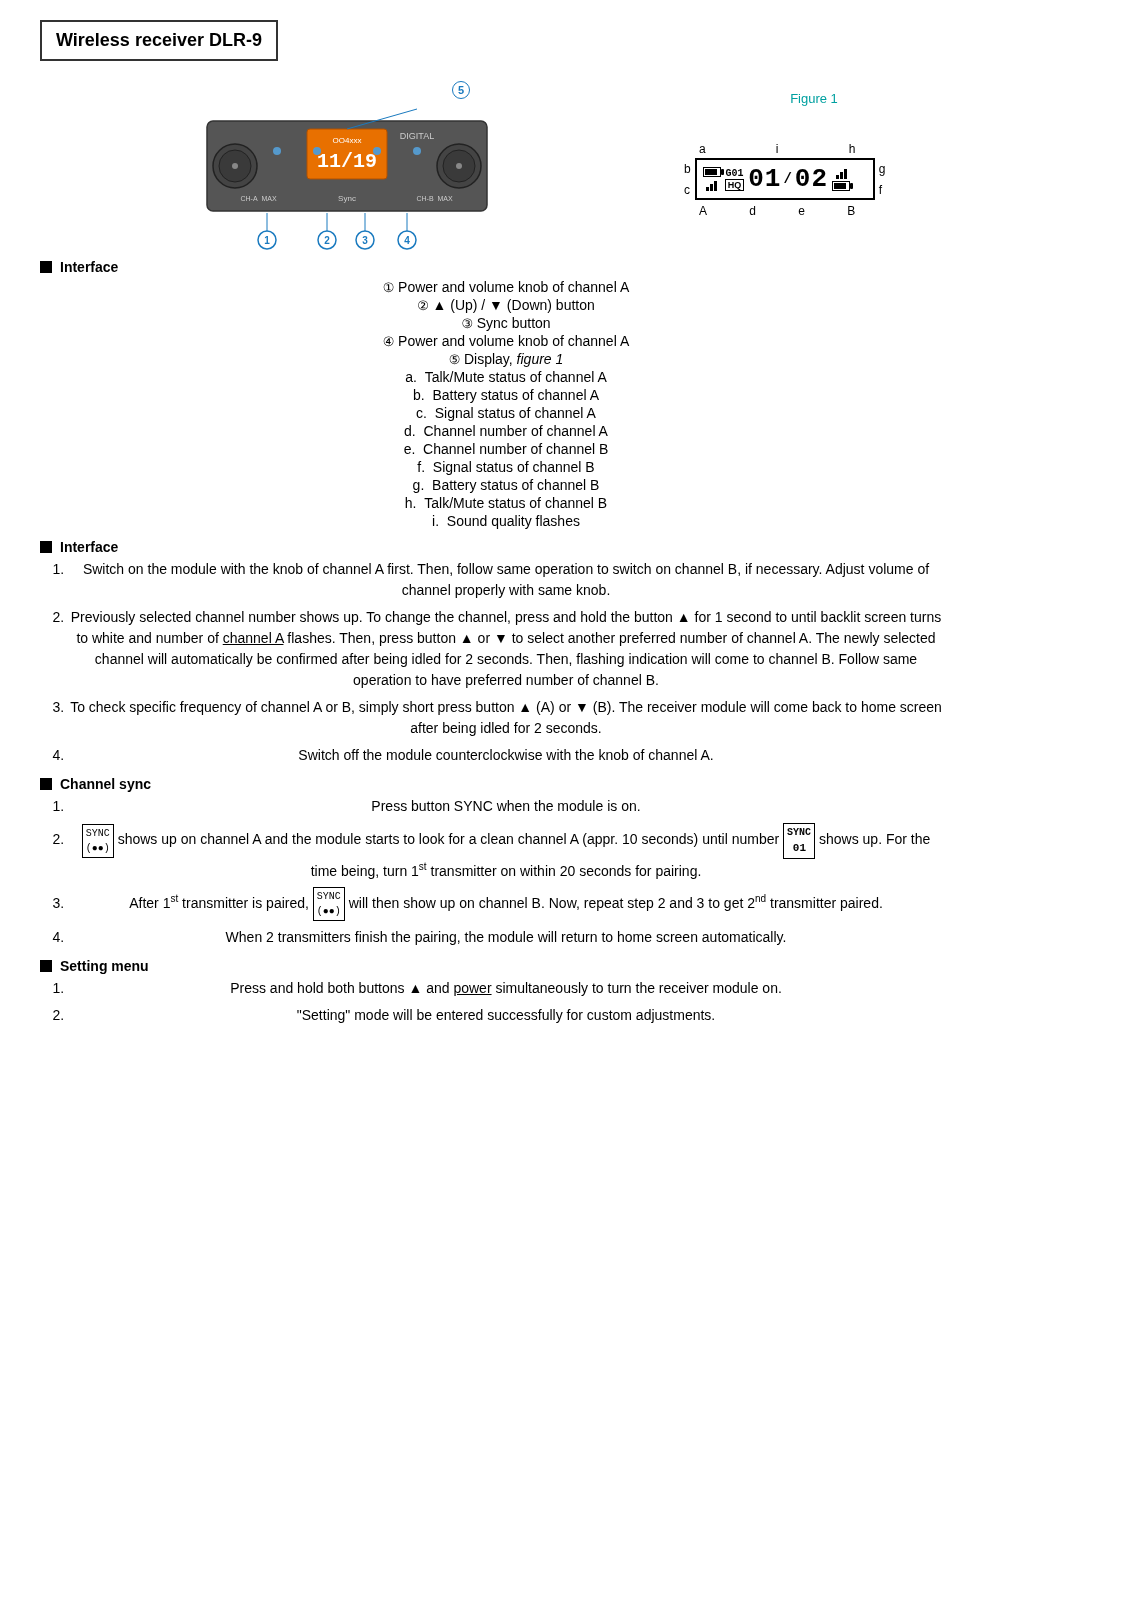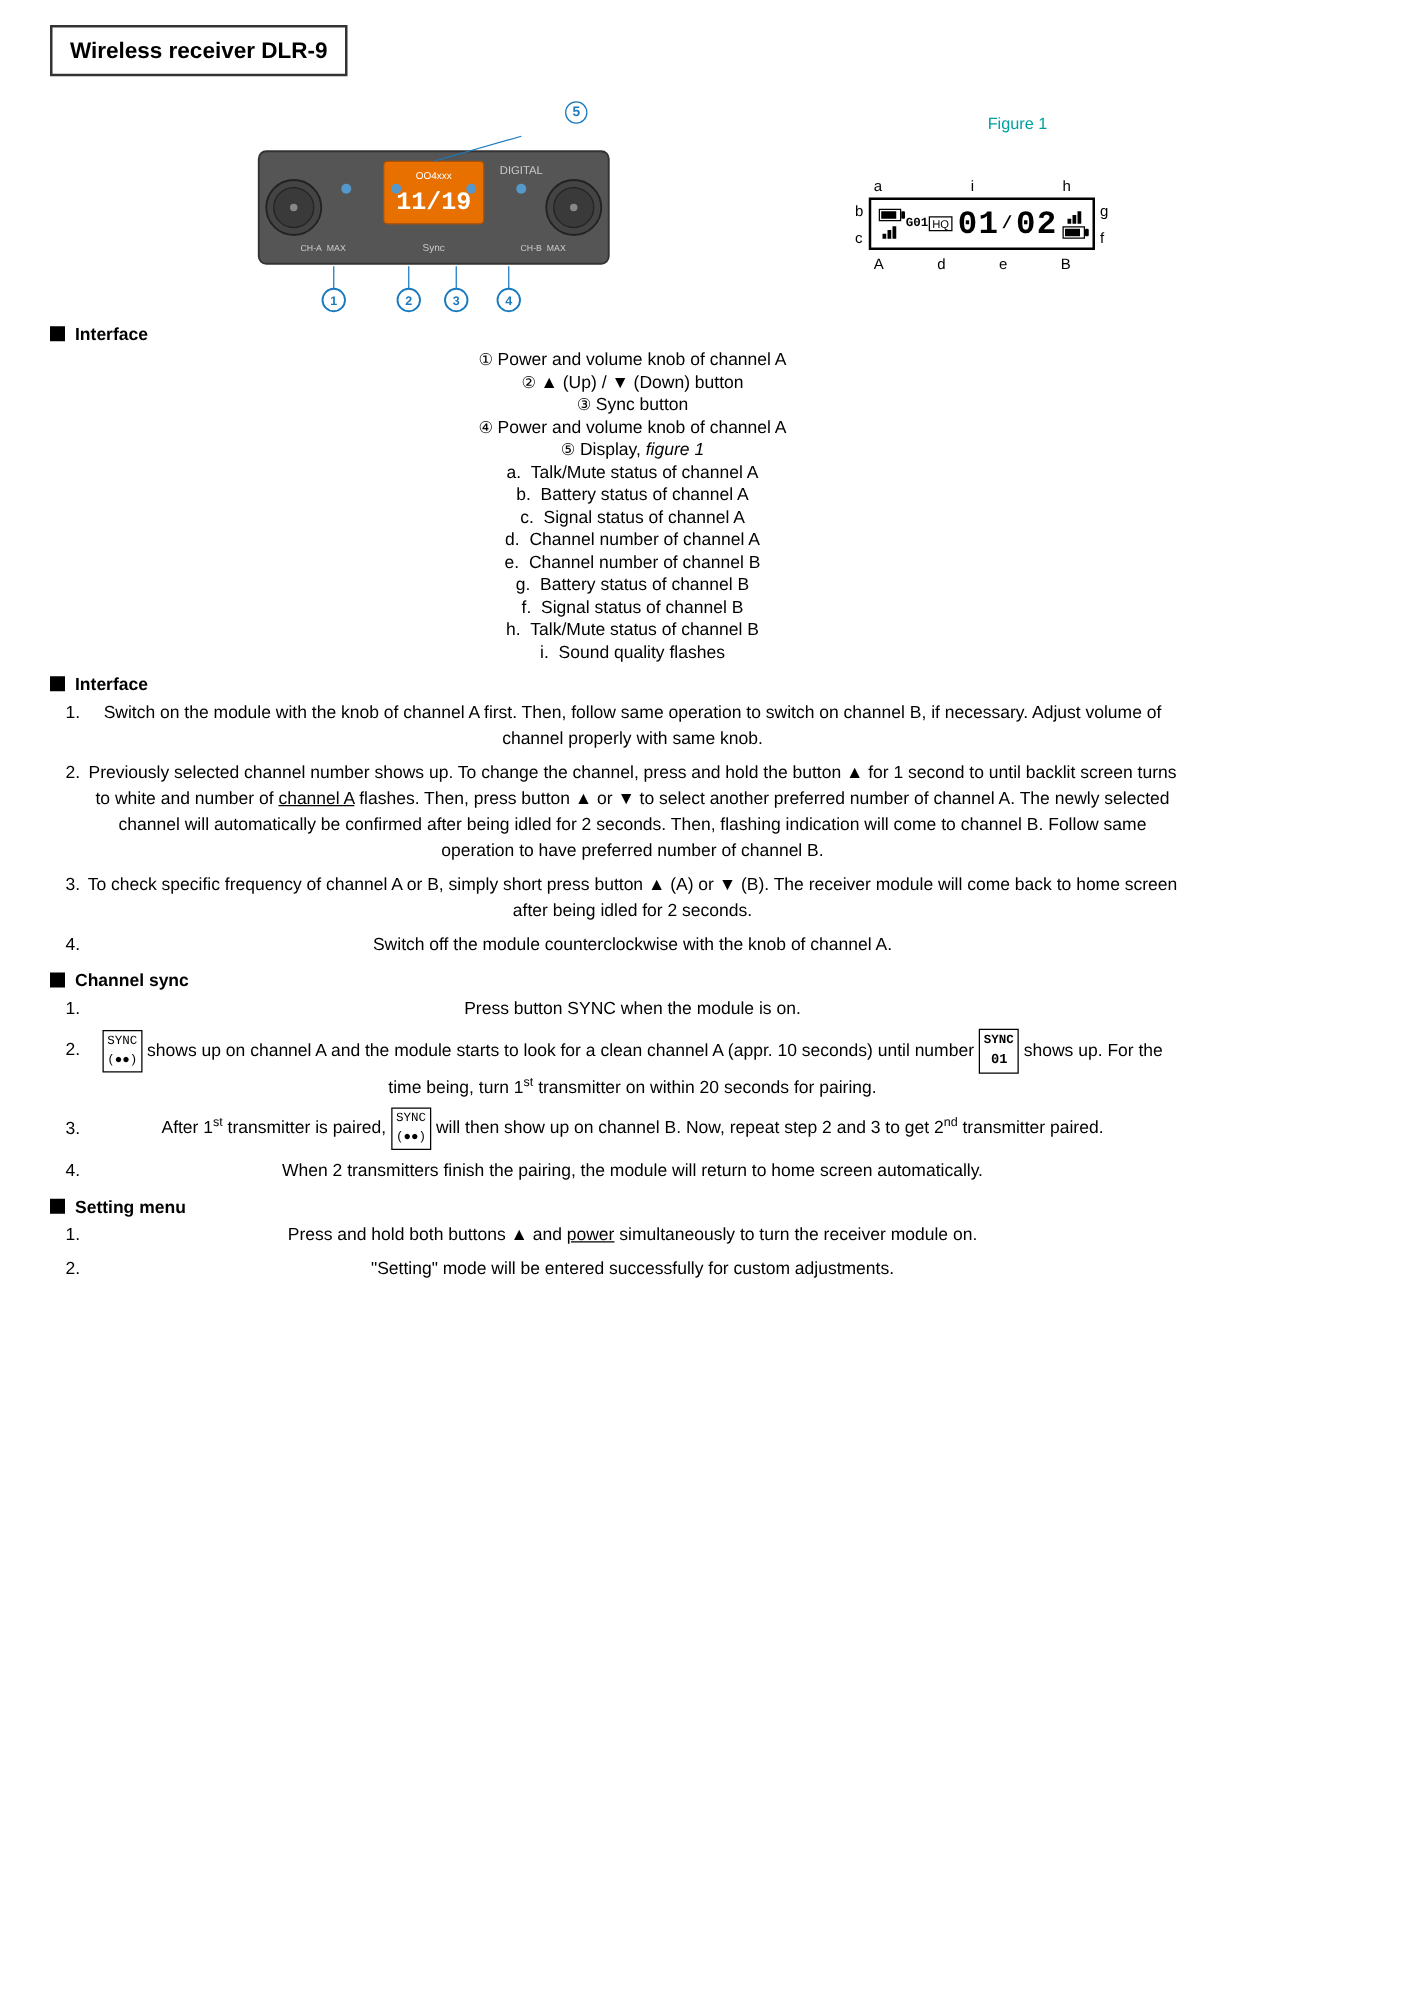--- a/index.html
+++ b/index.html
@@ -277,23 +277,23 @@
                 <div style="position:absolute; left:1px; top:1px; bottom:1px; right:3px; background:#000;"></div>
               </div>
 
               <div style="display:flex; align-items:flex-end; gap:1px; height:12px;">
                 <div style="width:3px; height:4px; background:#000;"></div>
                 <div style="width:3px; height:7px; background:#000;"></div>
                 <div style="width:3px; height:10px; background:#000;"></div>
               </div>
             </div>
 
-            <div style="display:flex; flex-direction:row; align-items:center; margin-right:4px;text-align:right;">
+            <div style="display:flex; flex-direction:column; align-items:center; margin-right:4px;text-align:right;">
               <div style="font-size:10px; font-weight:bold; font-family:'Courier New',monospace;">G01</div>
-              <div style="border:1.5px solid #000; padding:0 2px; font-size:9px; font-weight:normal;">HQ</div>
+              <div style="border:1.5px solid #000; padding:0 2px; font-size:9px; font-weight:bold;">HQ</div>
             </div>
 
             <div style="font-size:26px; font-weight:bold; font-family:'Courier New',monospace; letter-spacing:1px; display:flex; align-items:center;">
               <span>01</span>
               <span style="font-size:14px; margin:0 2px;">/</span>
               <span>02</span>
             </div>
 
             <div style="display:flex; flex-direction:column; gap:2px; margin-left:4px; align-items:center;">
 
@@ -356,22 +356,22 @@
           <span class="circle-num">⑤ </span>
           <span>Display, <span class="italic">figure 1</span></span>
         </div>
 
         <ul class="sub-list">
           <li><span>a.</span>&nbsp;&nbsp;<span>Talk/Mute status of channel A</span></li>
           <li><span>b.</span>&nbsp;&nbsp;<span>Battery status of channel A</span></li>
           <li><span>c.</span>&nbsp;&nbsp;<span>Signal status of channel A</span></li>
           <li><span>d.</span>&nbsp;&nbsp;<span>Channel number of channel A</span></li>
           <li><span>e.</span>&nbsp;&nbsp;<span>Channel number of channel B</span></li>
+          <li><span>f.</span>&nbsp;&nbsp;<span>Signal status of channel B</span></li>
           <li><span>g.</span>&nbsp;&nbsp;<span>Battery status of channel B</span></li>
-          <li><span>f.</span>&nbsp;&nbsp;<span>Signal status of channel B</span></li>
           <li><span>h.</span>&nbsp;&nbsp;<span>Talk/Mute status of channel B</span></li>
           <li><span>i.</span>&nbsp;&nbsp;<span>Sound quality flashes</span></li>
         </ul>
       </div>
     </div>
 
     <div class="page-break-section">
       <div class="section-item">
         <div class="bullet-square"></div>
         <span class="section-title">Interface</span>

